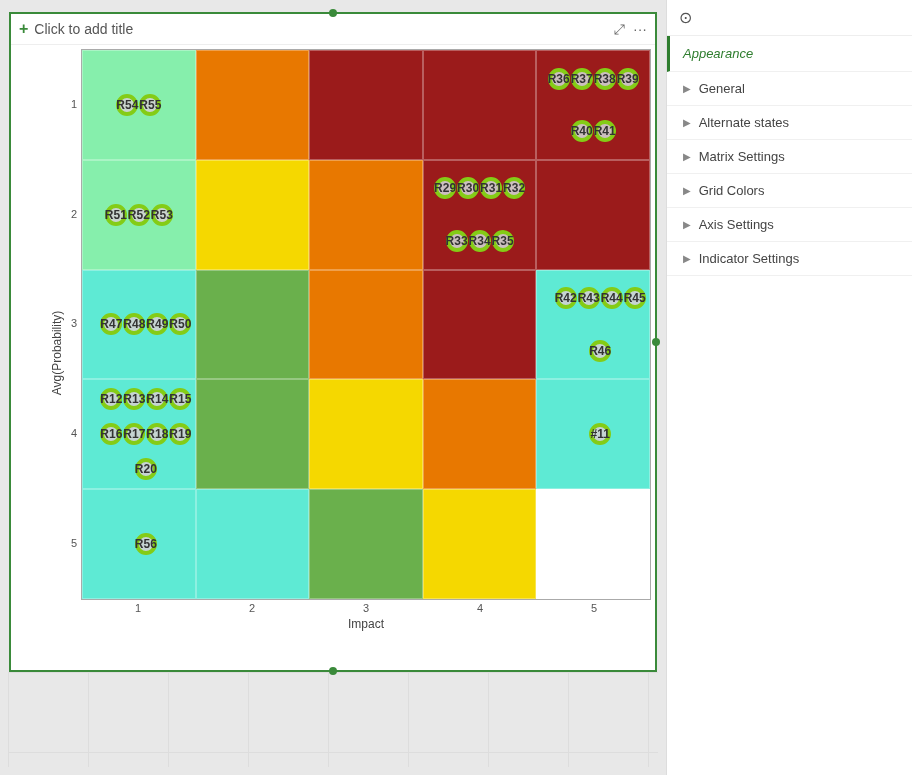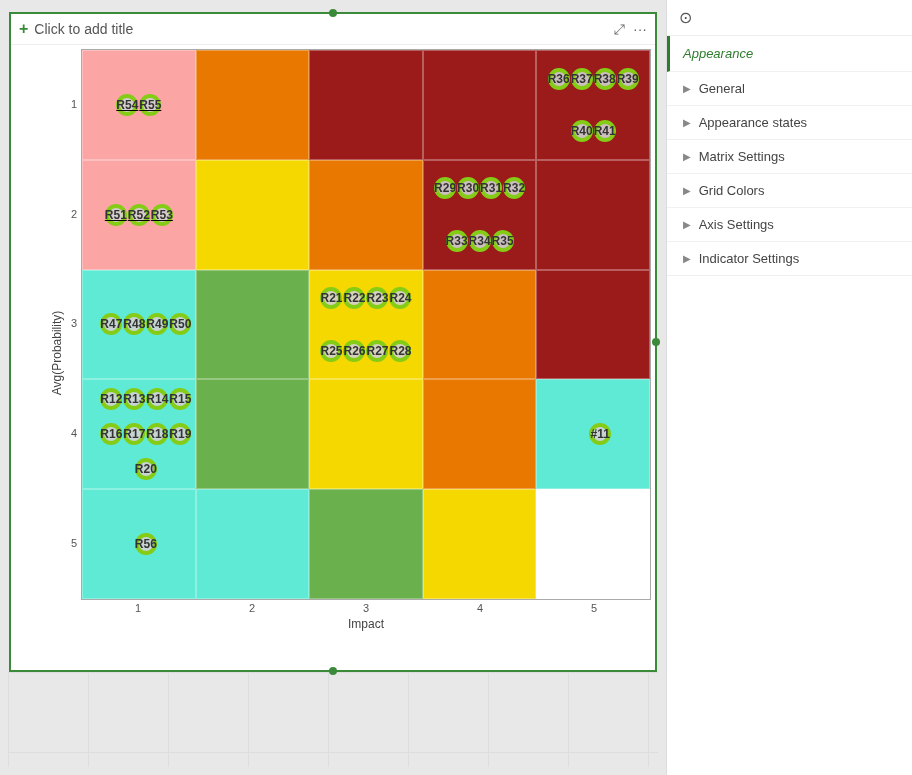--- a/index.html
+++ b/index.html
@@ -141,21 +141,21 @@
       padding: 2px;
     }
 
     
     
     
     
     
     
 
-    .c-yellow-green { background-color: #fca5a5; text-decoration: underline; }
+    .c-yellow-green { background-color: #86efac; }
     .c-orange { background-color: #e87800; }
     .c-dark-red { background-color: #9b1b1b; }
     .c-yellow { background-color: #f5d800; }
     .c-green { background-color: #5eead4; padding-left: 16px; }
     .c-light-green { background-color: #6ab04c; }
 
     
     .risk-bubble {
       width: 22px;
       height: 22px;
@@ -328,33 +328,30 @@
             </div>
             <div class="matrix-cell c-dark-red"></div>
 
             <div class="matrix-cell c-green">
               <div class="risk-bubble">R47</div>
               <div class="risk-bubble">R48</div>
               <div class="risk-bubble">R49</div>
               <div class="risk-bubble">R50</div>
             </div>
             <div class="matrix-cell c-light-green"></div>
-            <div class="matrix-cell c-yellow">
-              <div class="risk-bubble">R21</div>
-              <div class="risk-bubble">R22</div>
-              <div class="risk-bubble">R23</div>
-              <div class="risk-bubble">R24</div>
-              <div class="risk-bubble">R25</div>
-              <div class="risk-bubble">R26</div>
-              <div class="risk-bubble">R27</div>
-              <div class="risk-bubble">R28</div>
-            </div>
             <div class="matrix-cell c-orange"></div>
             <div class="matrix-cell c-dark-red"></div>
 
+            <div class="matrix-cell c-green">
+              <div class="risk-bubble">R42</div>
+              <div class="risk-bubble">R43</div>
+              <div class="risk-bubble">R44</div>
+              <div class="risk-bubble">R45</div>
+              <div class="risk-bubble">R46</div>
+            </div>
             <div class="matrix-cell c-green">
               <div class="risk-bubble">R12</div>
               <div class="risk-bubble">R13</div>
               <div class="risk-bubble">R14</div>
               <div class="risk-bubble">R15</div>
               <div class="risk-bubble">R16</div>
               <div class="risk-bubble">R17</div>
               <div class="risk-bubble">R18</div>
               <div class="risk-bubble">R19</div>
               <div class="risk-bubble">R20</div>
@@ -407,21 +404,21 @@
 
   <div class="sidebar-section">
     <div class="sidebar-section-header">
       <span class="sidebar-chevron">▶</span>
       <span>General</span>
     </div>
   </div>
   <div class="sidebar-section">
     <div class="sidebar-section-header">
       <span class="sidebar-chevron">▶</span>
-      <span>Appearance states</span>
+      <span>Alternate states</span>
     </div>
   </div>
   <div class="sidebar-section">
     <div class="sidebar-section-header">
       <span class="sidebar-chevron">▶</span>
       <span>Matrix Settings</span>
     </div>
   </div>
   <div class="sidebar-section">
     <div class="sidebar-section-header">

